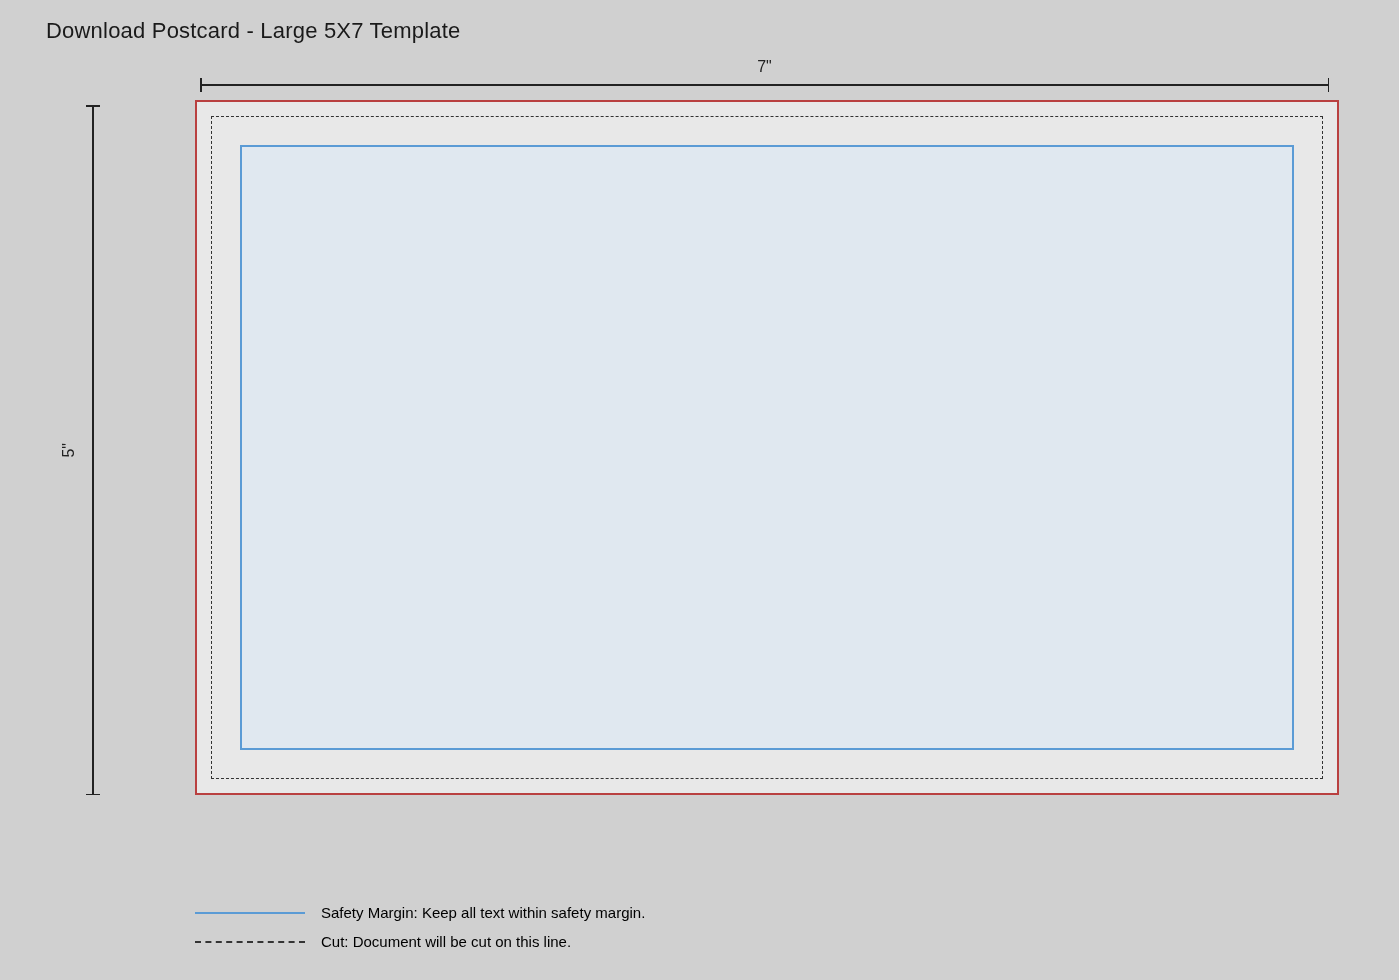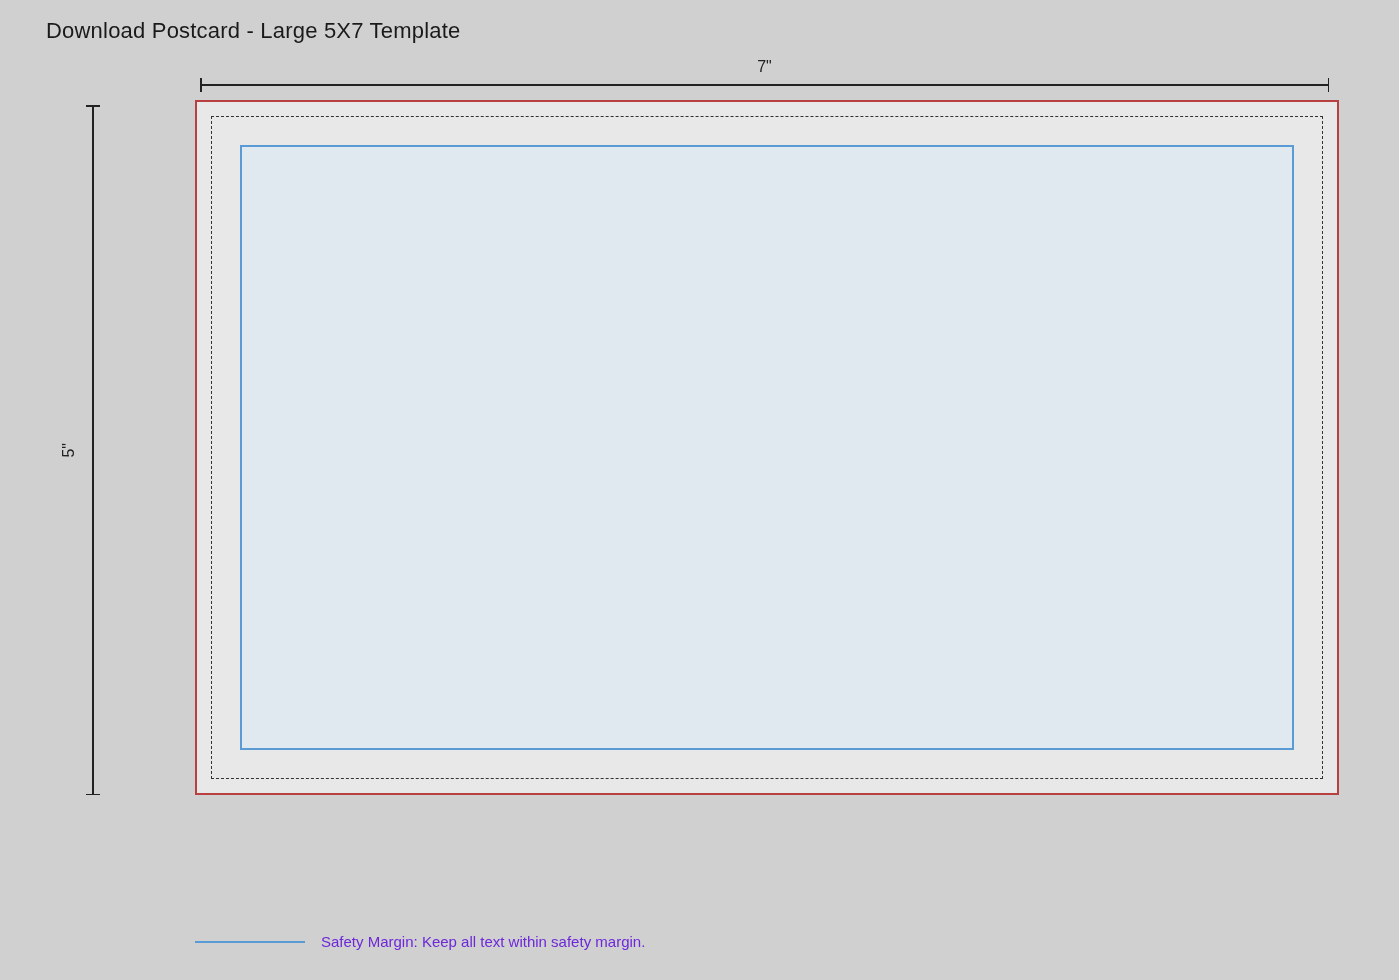--- a/index.html
+++ b/index.html
@@ -202,21 +202,21 @@
     }
 
     .legend-line-red {
       width: 110px;
       height: 2px;
       background: #b94040;
     }
 
     .legend-text {
       font-size: 15px;
-      color: #6d28d9;
+      color: #000000;
     }
   </style>
 </head>
 <body>
 
 <div class="page-title">Download Postcard - Large 5X7 Template</div>
 
 <div class="dim-horizontal">
   <div class="dim-label-h">7"</div>
   <div class="arrow-h">
@@ -244,13 +244,17 @@
       <div class="safety-border"></div>
     </div>
   </div>
 </div>
 
 <div class="legend">
   <div class="legend-item">
     <div class="legend-line-blue"></div>
     <div class="legend-text">Safety Margin:  Keep all text within safety margin.</div>
   </div>
+  <div class="legend-item">
+    <div class="legend-line-dashed"></div>
+    <div class="legend-text">Cut:  Document will be cut on this line.</div>
+  </div>
 </div>
 
 </body></html>

